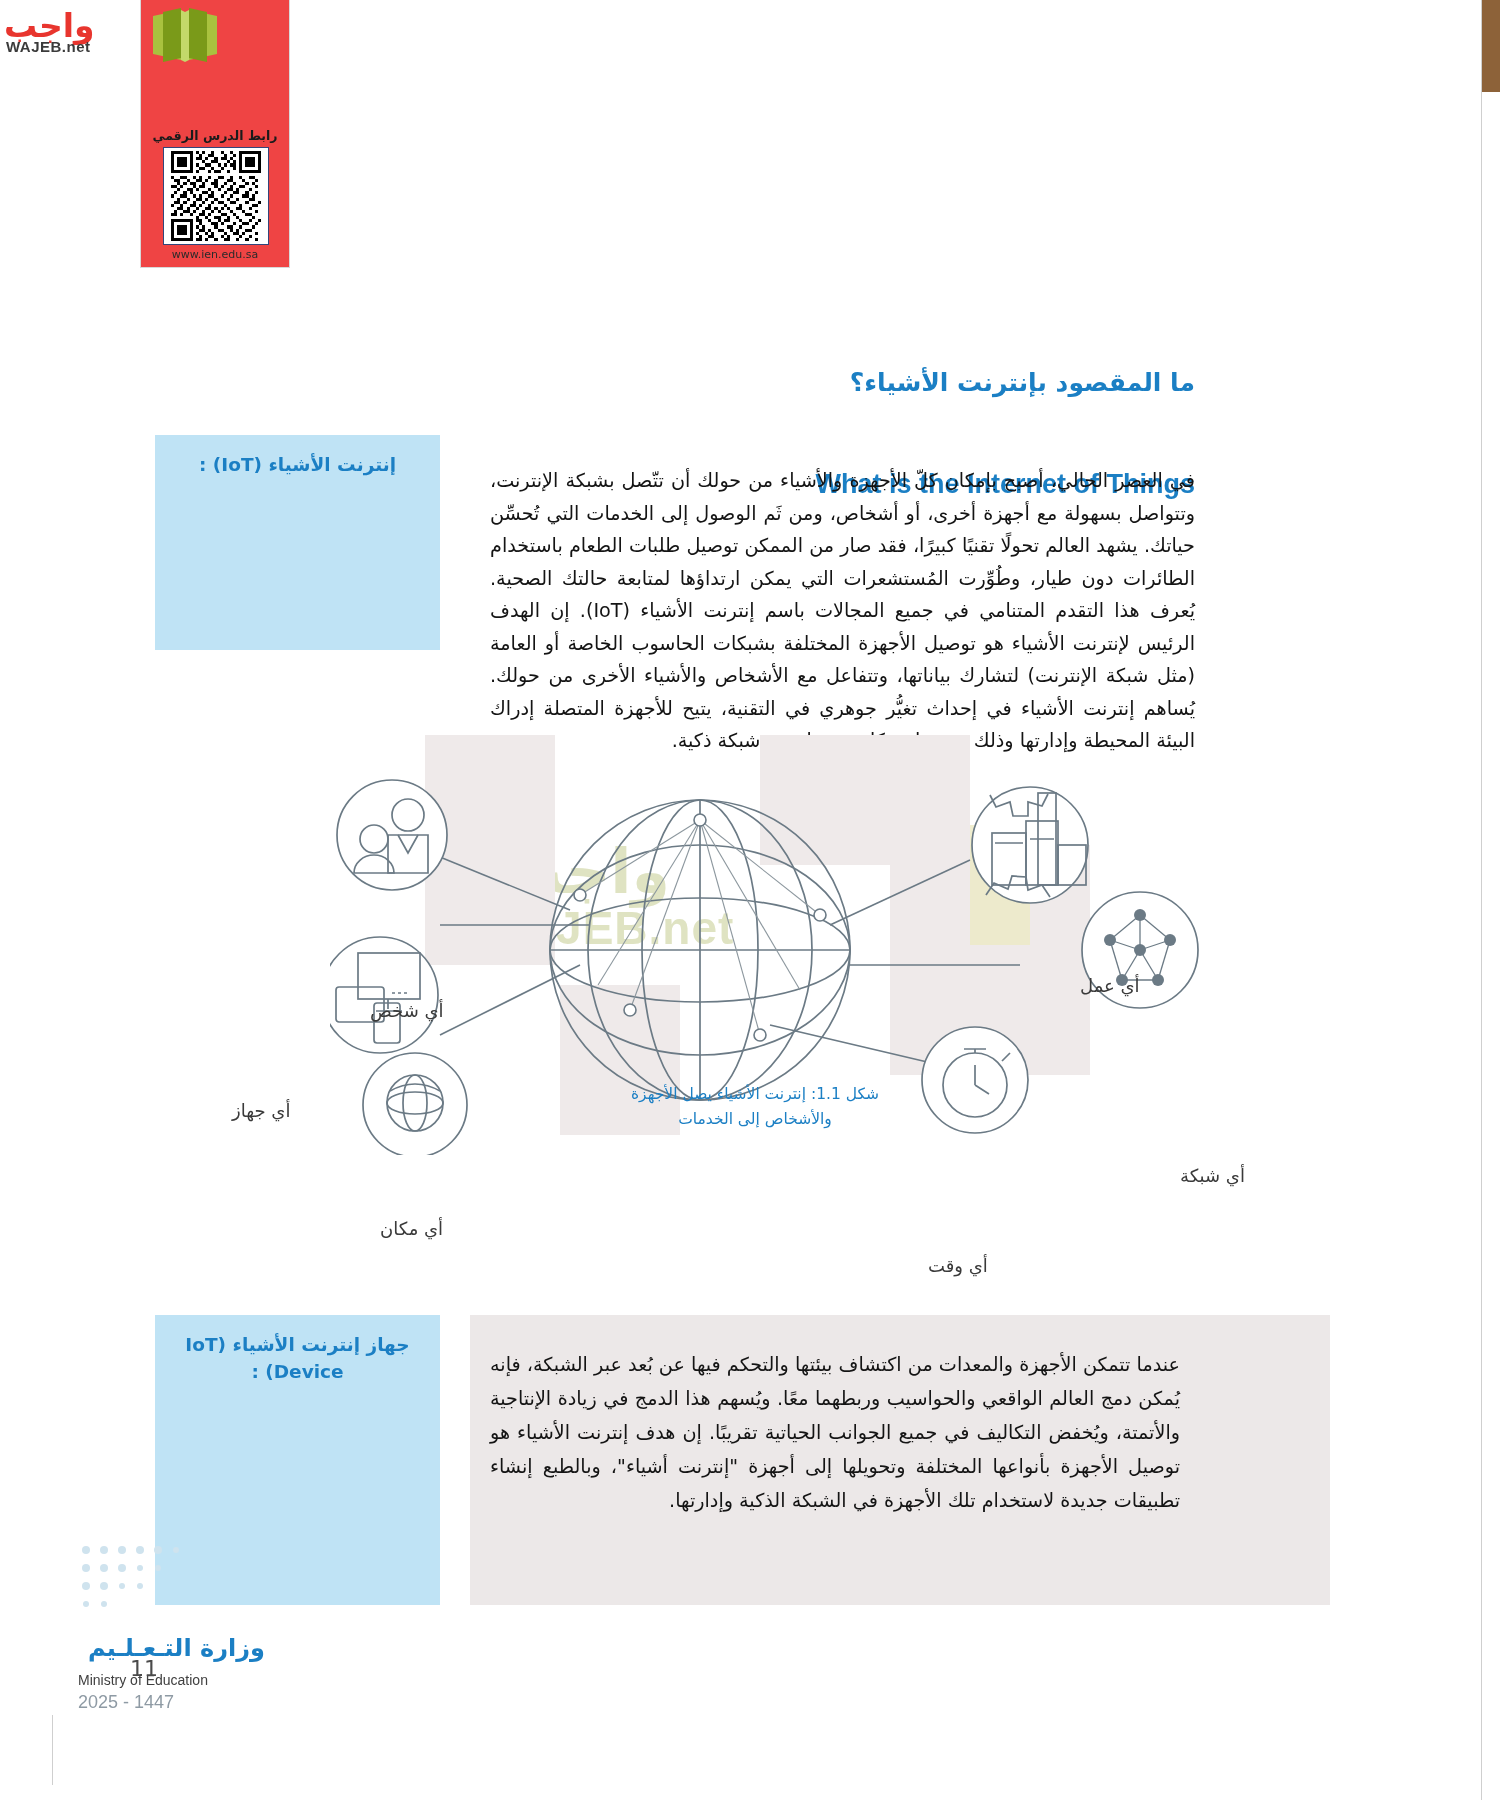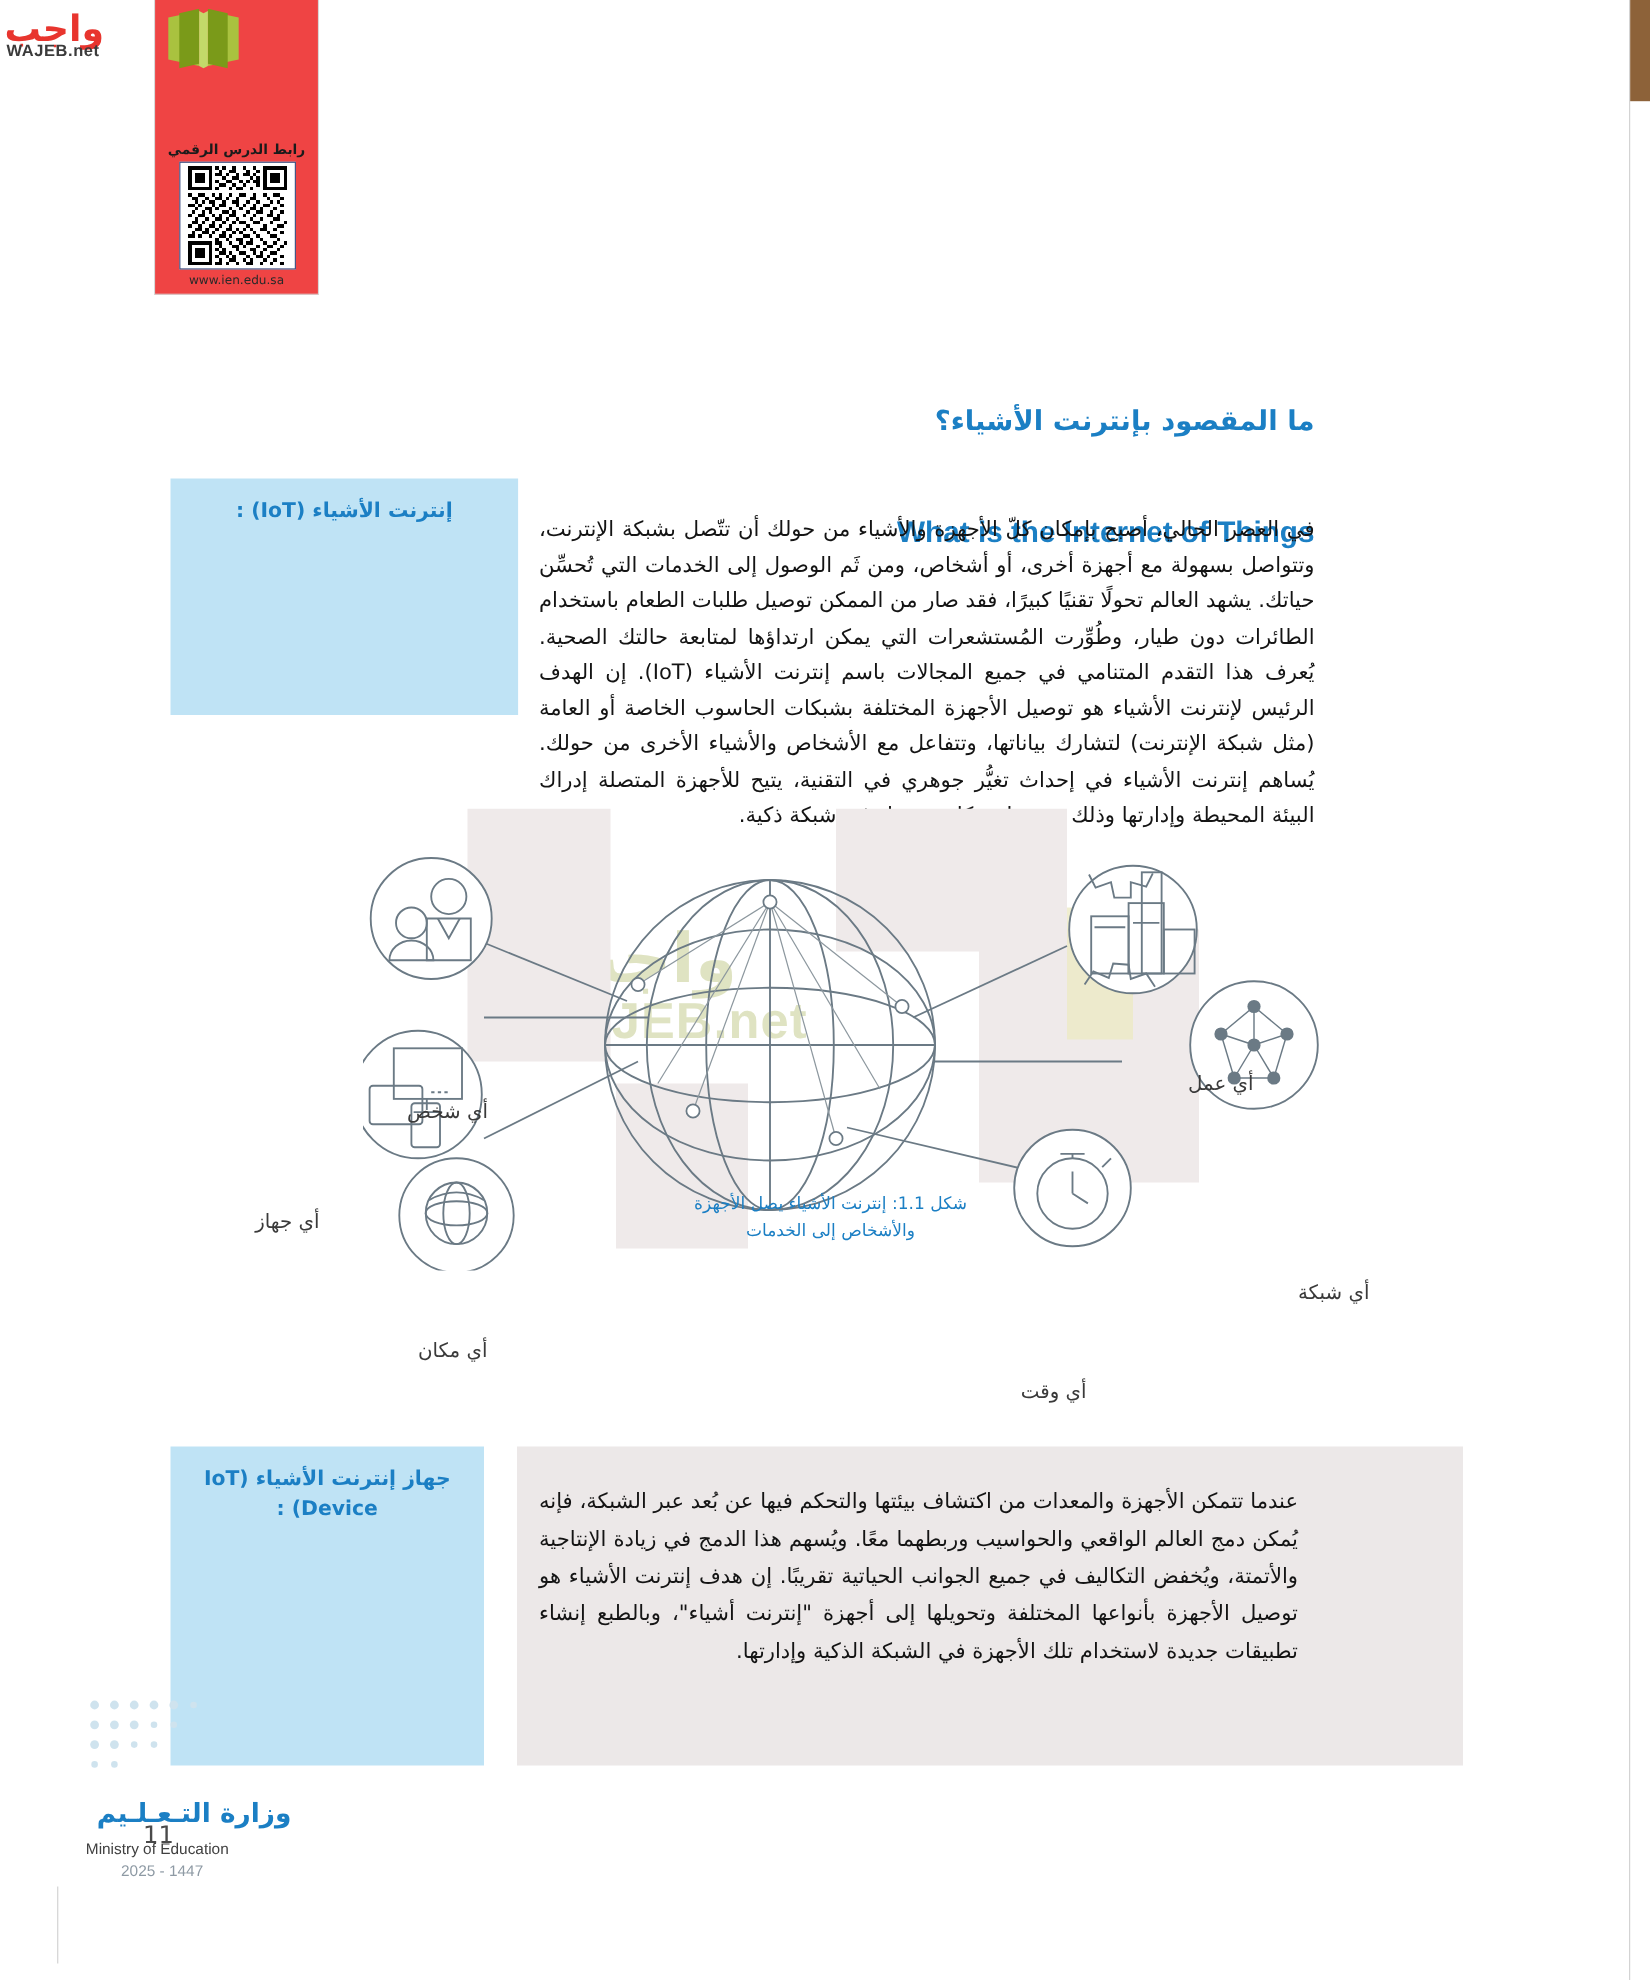--- a/index.html
+++ b/index.html
@@ -197,21 +197,21 @@
     font-family: "DejaVu Sans", sans-serif;
   }
 
   
   .def-box {
     position: absolute;
     background: #bfe3f5;
     box-sizing: border-box;
     padding: 16px 20px 18px 20px;
   }
-  .def-box.one { left: 155px; top: 435px; width: 316px; height: 215px; }
+  .def-box.one { left: 155px; top: 435px; width: 285px; height: 215px; }
   .def-box.two { left: 155px; top: 1315px; width: 285px; height: 290px; }
   .def-title {
     font-size: 18.5px;
     font-weight: bold;
     color: #1b7fc4;
     text-align: center;
     line-height: 27px;
     font-family: "DejaVu Sans", sans-serif;
   }
   .def-body {
@@ -302,25 +302,24 @@
     position: absolute;
     left: 78px; top: 1672px;
     font-size: 14px;
     color: #404040;
     direction: ltr;
     font-family: "Liberation Sans", sans-serif;
   }
   .moe-year {
     position: absolute;
     left: 78px; top: 1692px;
-    font-size: 14px;
+    font-size: 18px;
     color: #8e9aa4;
     direction: ltr;
     font-family: "Liberation Sans", sans-serif;
-    margin-left: 32px;
   }
   .page-num {
     position: absolute;
     left: 130px; top: 1656px;
     font-size: 22px;
     color: #4a4a4a;
     direction: ltr;
     font-family: "DejaVu Sans", sans-serif;
   }
   .dots-deco {

